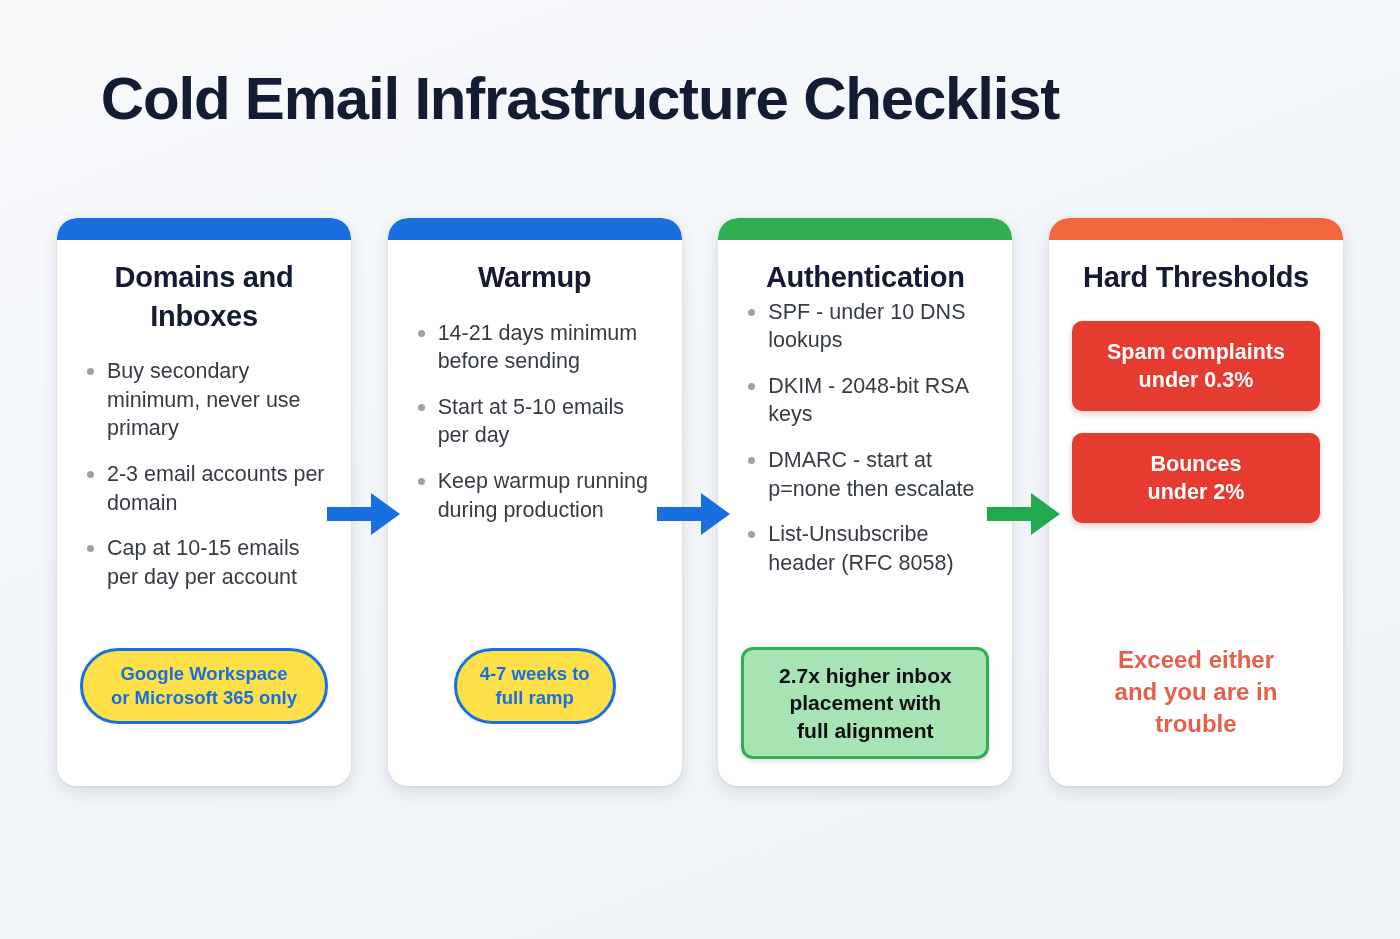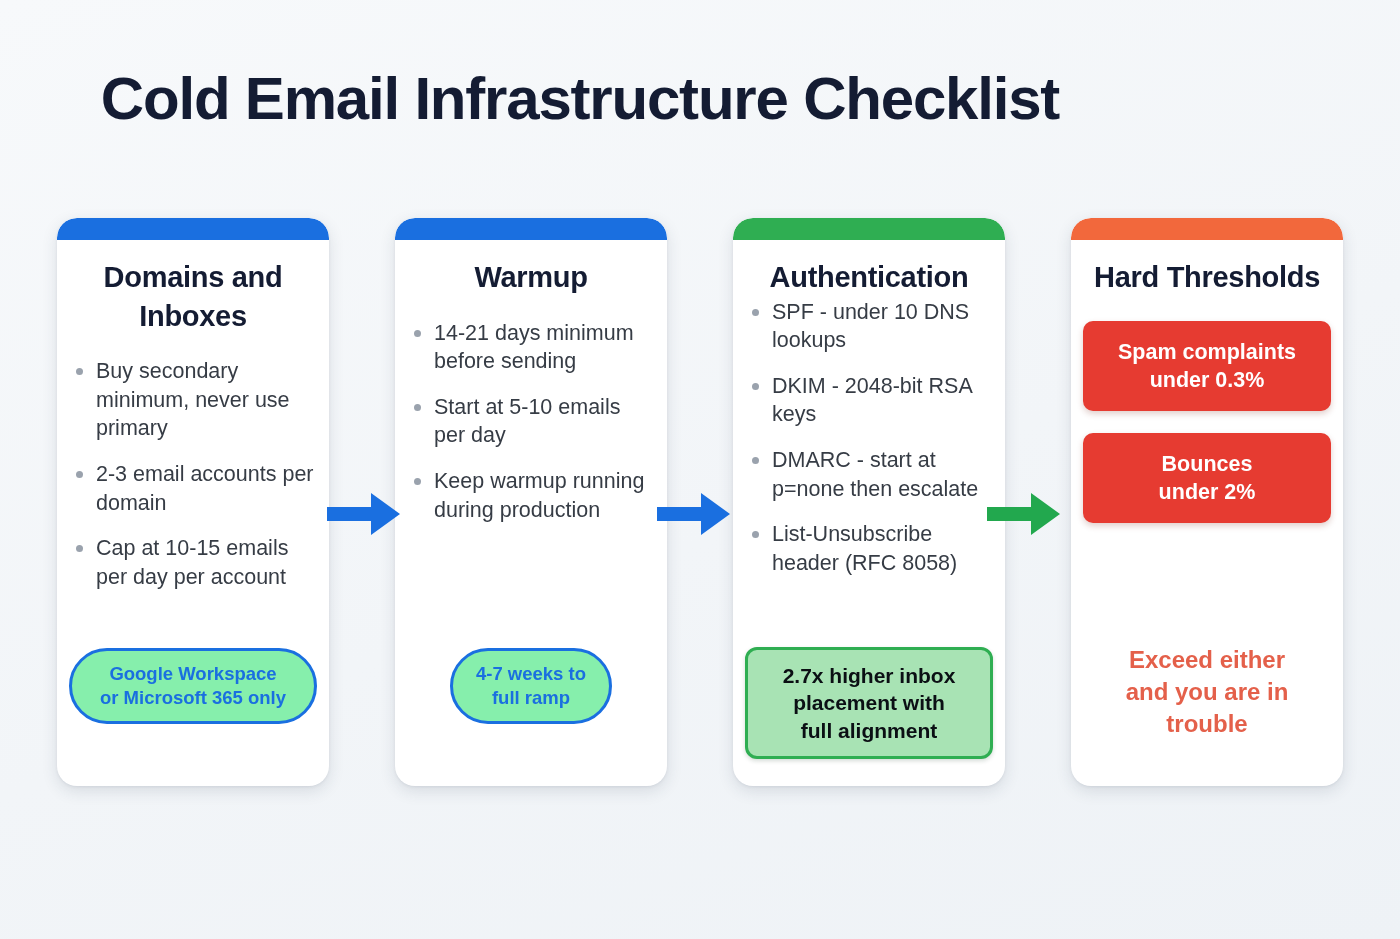--- a/index.html
+++ b/index.html
@@ -35,21 +35,21 @@
     top: 218px;
     left: 57px;
     width: 1286px;
     height: 568px;
     display: flex;
     justify-content: space-between;
   }
 
   .card {
     position: relative;
-    width: 272px;
+    width: 294px;
     height: 568px;
     background: #ffffff;
     border-radius: 20px;
     box-shadow: 0 5px 16px rgba(40,55,80,0.13), 0 1px 3px rgba(40,55,80,0.08);
     overflow: hidden;
     box-sizing: border-box;
     display: flex;
     flex-direction: column;
     align-items: center;
   }
@@ -108,21 +108,21 @@
     transform: translateX(-50%);
     border: 3px solid #1a6fe0;
     border-radius: 999px;
     color: #1a6fe0;
     font-weight: 700;
     font-size: 18.5px;
     line-height: 1.3;
     text-align: center;
     padding: 11px 17px;
     box-sizing: border-box;
-    background: #86efac;
+    background: #fde047;
     white-space: pre-line;
   }
   .pill.w1 { width: 248px; }
   .pill.w2 { width: 162px; }
 
   
   .highlight-green {
     position: absolute;
     bottom: 27px;
     left: 50%;

